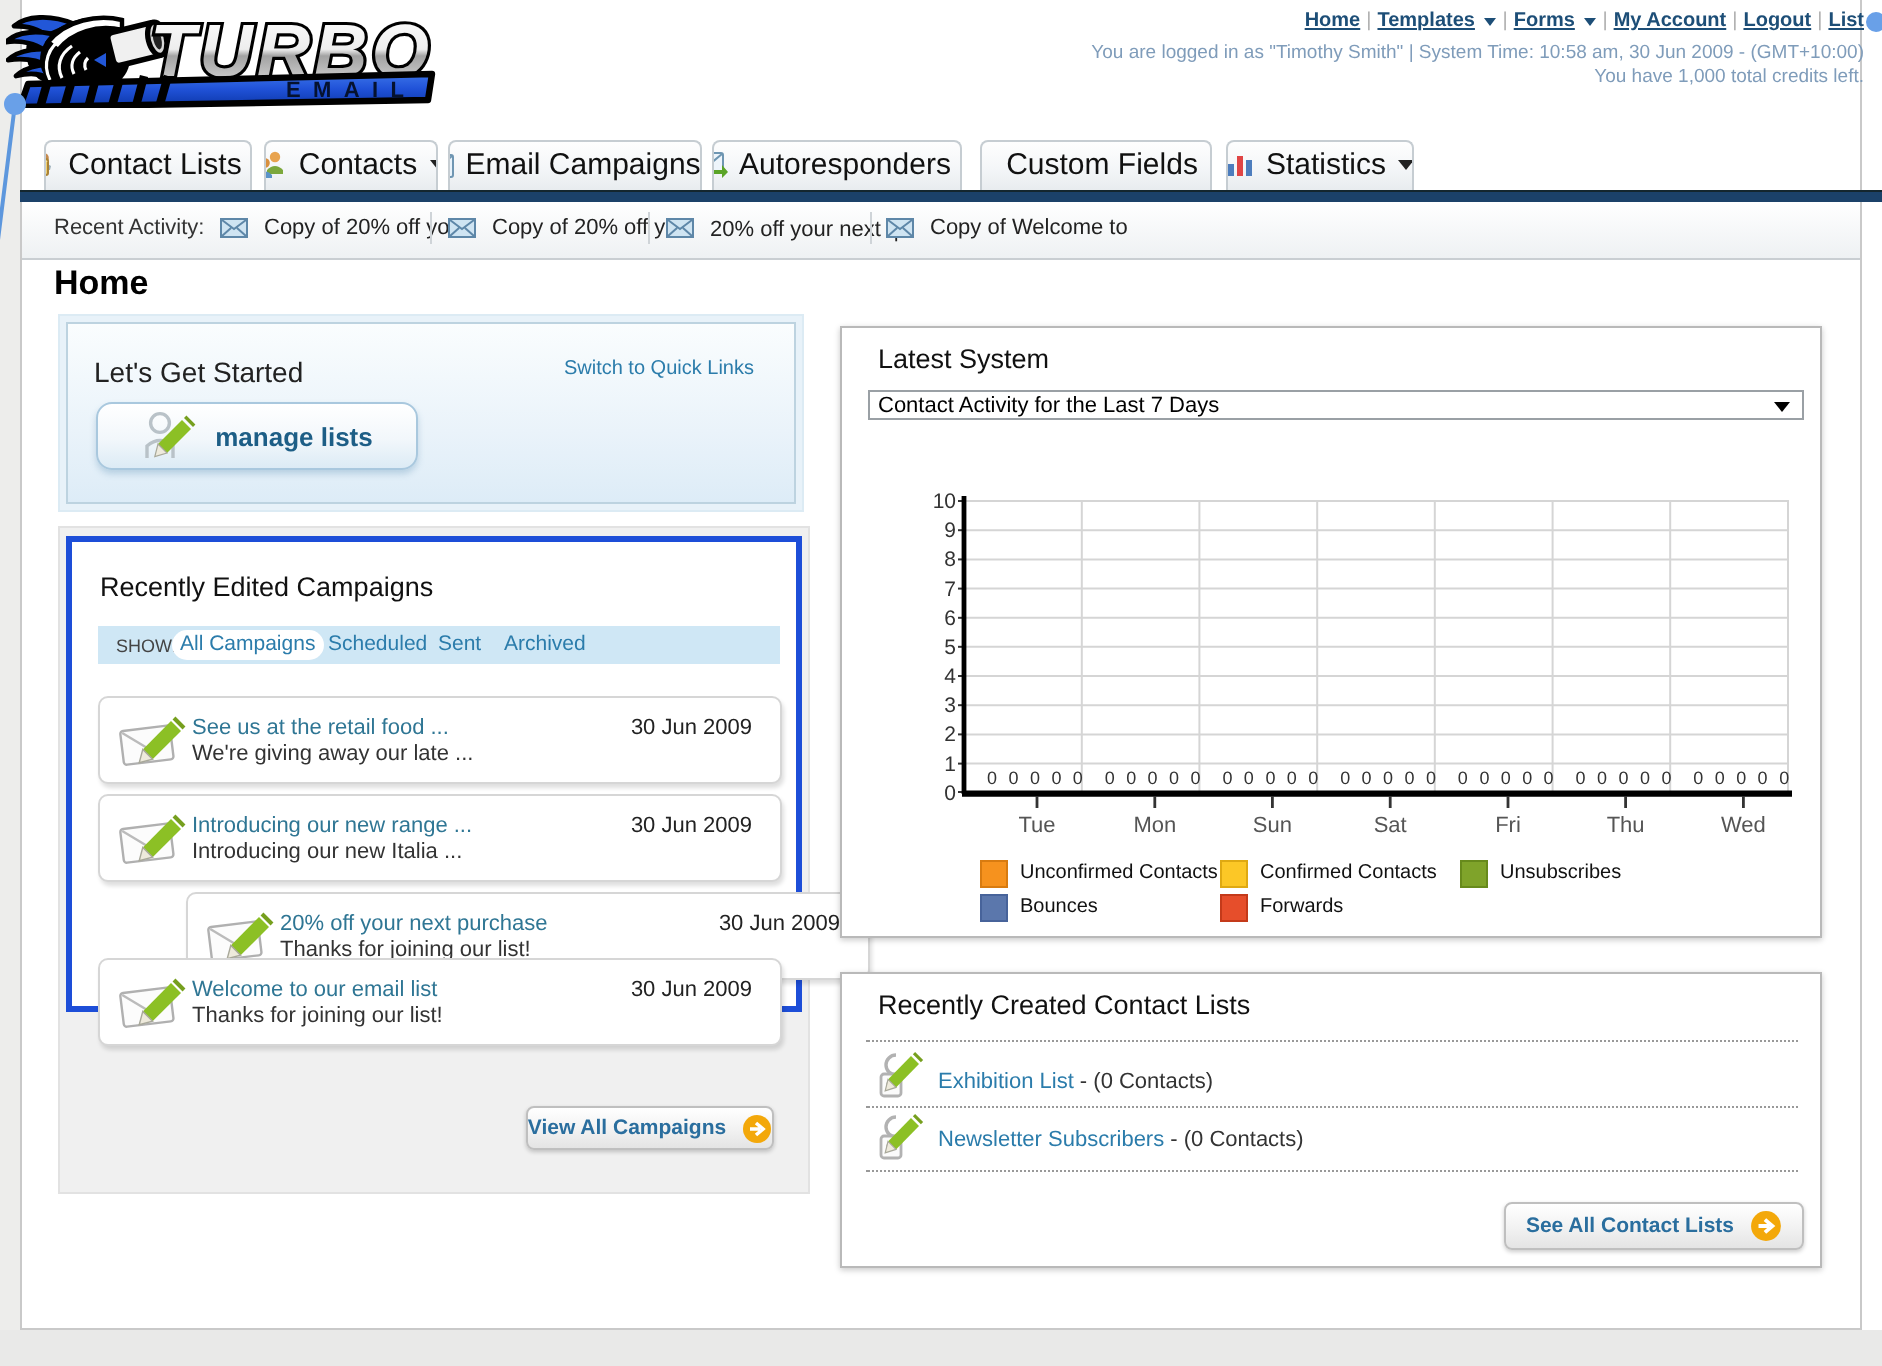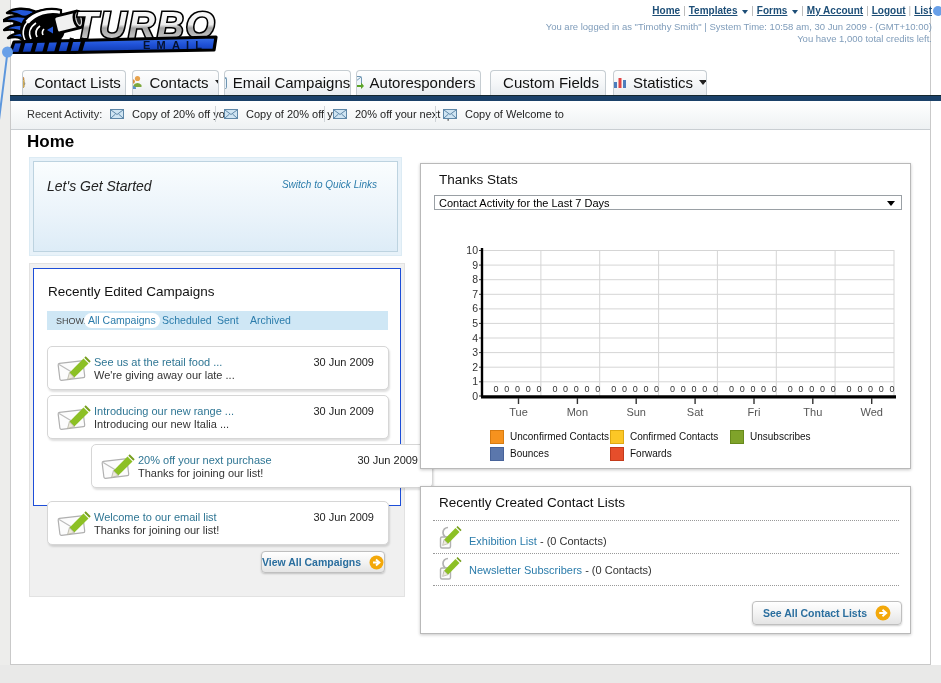--- a/index.html
+++ b/index.html
@@ -22,29 +22,29 @@
 .navybar { position:absolute; left:10px; top:95px; width:931px; height:6px; background:#1b4169; border-top:1px solid #14262e; }
 
 .recentbar { position:absolute; left:11px; top:101px; width:919px; height:29px; background:linear-gradient(#ffffff,#eef1f3); border-bottom:1px solid #c9ced2; }
 .recentbar .lbl { position:absolute; left:16px; top:7px; font-size:11px; color:#333; }
 .ritem { position:absolute; top:7px; font-size:11px; color:#222; }
 .rsep { position:absolute; top:5px; width:1px; height:16px; background:#cfd4d8; }
 .env { position:absolute; top:8px; }
 
 .home { position:absolute; left:27px; top:132px; font-size:17px; font-weight:bold; color:#000; }
 
-.gs-outer { position:absolute; left:29px; top:157px; width:373px; height:99px; background:#e8f2f9; border:1px solid #dcebf4;font-style:italic; }
+.gs-outer { position:absolute; left:29px; top:157px; width:373px; height:99px; background:#e8f2f9; border:1px solid #dcebf4; }
 .gs-inner { position:absolute; left:3px; top:3px; width:365px; height:91px; border:1px solid #bdd3e0; background:linear-gradient(#fafdfe,#eaf3fa 60%,#ddecf7); }
 .gs-title { position:absolute; left:13px; top:16px; font-size:14px; color:#222; }
 .gs-switch { position:absolute; right:20px; top:17px; font-size:10px; color:#2b7cab; }
 .bigbtn { position:absolute; top:39px; width:161px; height:34px; background:linear-gradient(#ffffff,#f2f7fb 55%,#dcebf5); border:1px solid #a9c8de; border-radius:8px; box-shadow:0 2px 3px rgba(130,170,200,.45); display:flex; align-items:center; justify-content:center; font-size:13px; font-weight:bold; color:#1d5e86; }
 .bigbtn svg { margin-right:10px; }
 
 .camp-outer { position:absolute; left:29px; top:263px; width:376px; height:334px; background:#f0f0f0; border:1px solid #e2e2e2; }
-.camp-inner { position:absolute; left:3px; top:4px; width:368px; height:238px; border:1px solid #1d4ed8; background:#fff; }
+.camp-inner { position:absolute; left:3px; top:4px; width:368px; height:238px; border:3px solid #1d4ed8; background:#fff; }
 .camp-title { position:absolute; left:14px; top:15px; font-size:13.5px; color:#111; }
 .filterbar { position:absolute; left:13px; top:42px; width:341px; height:19px; background:#cfe7f5; font-size:10.5px; }
 .filterbar .show { position:absolute; left:9px; top:5px; font-size:9px; color:#444; }
 .filterbar .chip { position:absolute; left:37px; top:2px; height:15px; padding:0 4px; background:#fff; border-radius:8px; color:#2b7cab; line-height:15px; white-space:nowrap; }
 .filterbar a { position:absolute; top:3px; color:#2b7cab; white-space:nowrap; }
 .card { position:absolute; left:13px; width:342px; height:44px; background:#fff; border:1px solid #d6d6d6; border-radius:5px; box-shadow:1px 2px 2px rgba(0,0,0,.13); }
 .card .t { position:absolute; left:46px; top:9px; font-size:11px; color:#2f7694; }
 .card .s { position:absolute; left:46px; top:22px; font-size:11px; color:#333; }
 .card .d { position:absolute; right:14px; top:9px; font-size:11px; color:#222; }
 .graybtn { position:absolute; background:linear-gradient(#ffffff,#f3f3f3 50%,#e4e4e4); border:1px solid #bfbfbf; border-radius:4px; box-shadow:0 1px 2px rgba(0,0,0,.2); display:flex; align-items:center; justify-content:center; font-size:10.5px; font-weight:bold; color:#2a6e9e; white-space:nowrap; }
@@ -192,20 +192,27 @@
     </svg>
   <span class="ritem" style="left:454px;">Copy of Welcome to</span>
 </div>
 
 <div class="home">Home</div>
 
 <div class="gs-outer">
   <div class="gs-inner">
     <div class="gs-title">Let's Get Started</div>
     <div class="gs-switch">Switch to Quick Links</div>
+    <div class="bigbtn" style="left:14px;"><svg width="27" height="26" viewBox="0 0 27 26">
+          <circle cx="9" cy="6.5" r="4.7" fill="none" stroke="#b9c2c8" stroke-width="1.7"></circle>
+          <path d="M2.5 24 L2.5 18 Q9 12.5 15.5 18 L15.5 24" fill="none" stroke="#b9c2c8" stroke-width="1.7"></path>
+          <polygon points="20,5 24.5,9.5 12.5,21.5 8,17" fill="#8cc025"></polygon>
+          <polygon points="12.5,21.5 8,17 6.4,23.3" fill="#eeeadc" stroke="#a8a89a" stroke-width="0.6"></polygon>
+          <line x1="21.6" y1="3.4" x2="26.1" y2="7.9" stroke="#769f1e" stroke-width="1.7"></line>
+        </svg>manage lists</div>
   </div>
 </div>
 
 <div class="camp-outer">
  <div class="camp-inner">
   <div class="camp-title">Recently Edited Campaigns</div>
   <div class="filterbar">
     <span class="show">SHOW:</span>
     <span class="chip">All Campaigns</span>
     <a style="left:115px;">Scheduled</a>
@@ -248,21 +255,21 @@
             <path d="M3 10 L14.5 19 L26 10" fill="none" stroke="#bbbbbb" stroke-width="1.2"></path>
           </g>
           <polygon points="26.5,5.5 31.5,10.5 17.3,24.6 12.4,19.7" fill="#8cc025"></polygon>
           <polygon points="17.3,24.6 12.4,19.7 10.6,26.4" fill="#eeeadc" stroke="#a8a89a" stroke-width="0.7"></polygon>
           <line x1="28" y1="4" x2="33" y2="9" stroke="#769f1e" stroke-width="2"></line>
         </svg>
     <span class="t">20% off your next purchase</span>
         <span class="s">Thanks for joining our list!</span>
         <span class="d">30 Jun 2009</span>
   </div>
-  <div class="card" style="top:232px;text-align:right;">
+  <div class="card" style="top:208px;text-align:right;">
     <svg class="abs" style="left:9px; top:6px;" width="34" height="32" viewBox="0 0 34 32">
           <g transform="rotate(-7 15 18)">
             <rect x="2" y="9" width="25" height="17" rx="1.5" fill="#fcfcfc" stroke="#b0b0b0" stroke-width="1.2"></rect>
             <path d="M3 10 L14.5 19 L26 10" fill="none" stroke="#bbbbbb" stroke-width="1.2"></path>
           </g>
           <polygon points="26.5,5.5 31.5,10.5 17.3,24.6 12.4,19.7" fill="#8cc025"></polygon>
           <polygon points="17.3,24.6 12.4,19.7 10.6,26.4" fill="#eeeadc" stroke="#a8a89a" stroke-width="0.7"></polygon>
           <line x1="28" y1="4" x2="33" y2="9" stroke="#769f1e" stroke-width="2"></line>
         </svg>
     <span class="t">Welcome to our email list</span>
@@ -270,21 +277,21 @@
         <span class="d">30 Jun 2009</span>
   </div>
   <div class="graybtn" style="left:227px; top:282px; width:124px; height:22px;">View All Campaigns<svg width="15" height="15" viewBox="0 0 15 15">
           <circle cx="7.5" cy="7.5" r="7" fill="#f3a80a"></circle>
           <path d="M4 7.5 L9 7.5 M7 4.5 L10.5 7.5 L7 10.5" stroke="#fff" stroke-width="1.8" fill="none"></path>
         </svg></div>
  </div>
 </div>
 
 <div class="rpanel" style="top:163px; height:306px;">
-  <div class="rp-title">Thanks Stats</div>
+  <div class="rp-title">Latest System</div>
   <div class="sel">Contact Activity for the Last 7 Days<span class="ar"></span></div>
   <svg class="abs" style="left:20px; top:80px;" width="460" height="180" viewBox="0 0 460 180">
 
     <g stroke="#d5d5d5" stroke-width="1">
       <line x1="41" y1="6.5" x2="453" y2="6.5"></line>
         <line x1="41" y1="21.1" x2="453" y2="21.1"></line>
         <line x1="41" y1="35.7" x2="453" y2="35.7"></line>
         <line x1="41" y1="50.3" x2="453" y2="50.3"></line>
         <line x1="41" y1="64.9" x2="453" y2="64.9"></line>
         <line x1="41" y1="79.4" x2="453" y2="79.4"></line>

